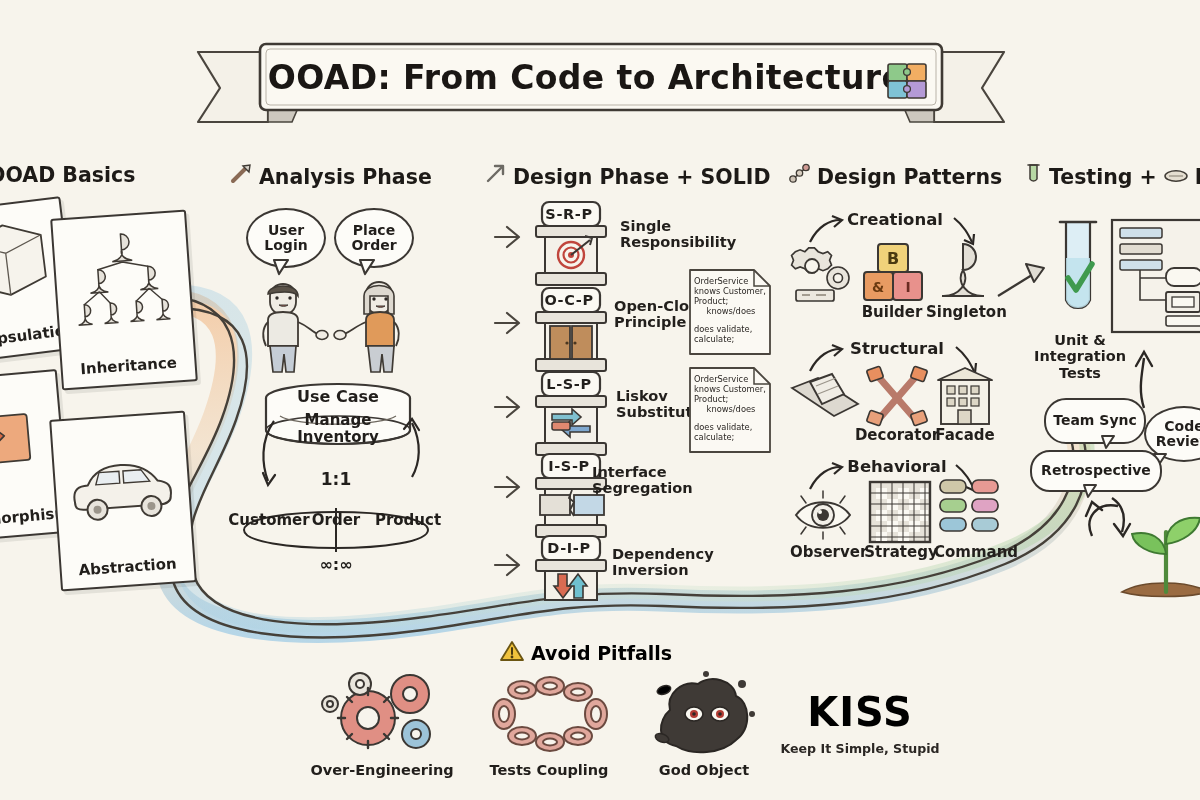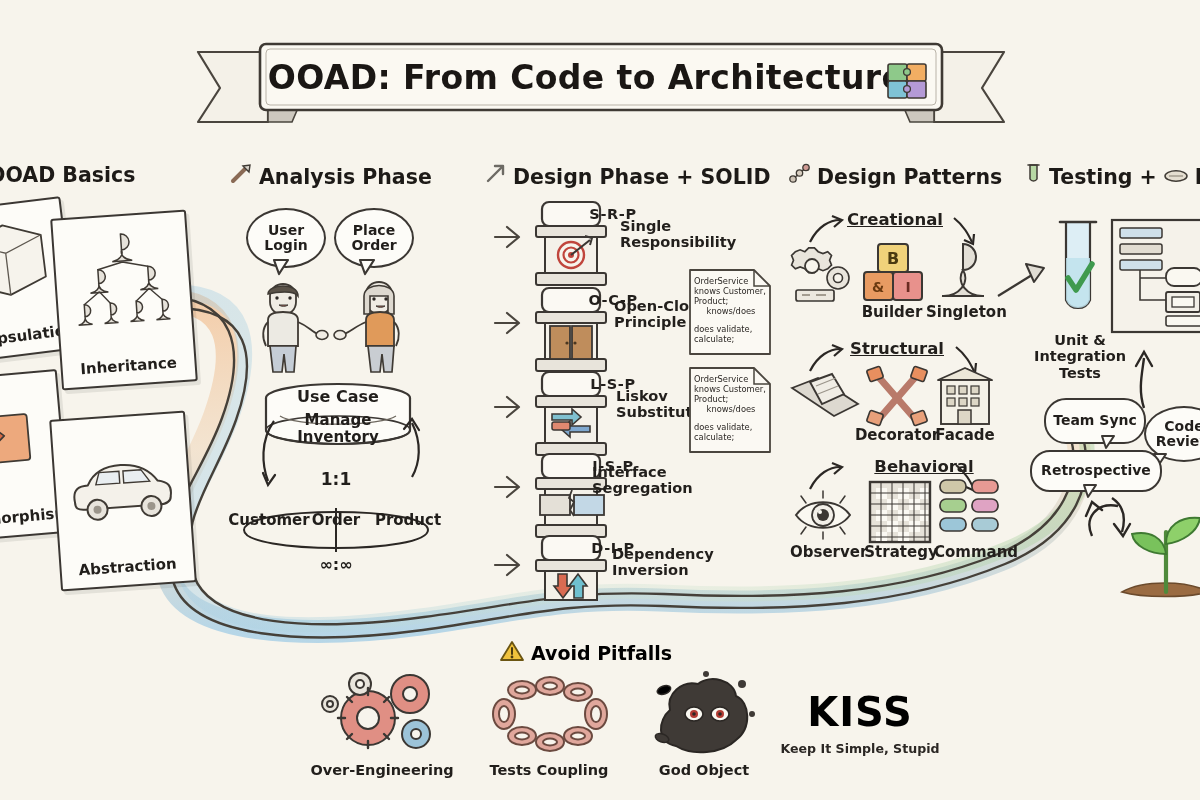--- a/index.html
+++ b/index.html
@@ -27,23 +27,23 @@
   
   .colhead{
     position:absolute;display:flex;align-items:center;gap:7px;
     font-size:20.5px;font-weight:700;color:#1d1a17;white-space:nowrap;
   }
   .colhead .hicon{flex:0 0 auto;display:block;}
 
   
   .lbl{position:absolute;font-size:14.5px;color:#211e1b;text-align:center;line-height:1.13;white-space:pre-line;font-weight:600;}
   .lbl-card{font-size:15px;font-weight:600;}
-  .lbl-grp{font-size:16.5px;font-weight:700;text-decoration:underline;}
+  .lbl-grp{font-size:16.5px;font-weight:700;}
   .lbl-solid{font-size:14.6px;font-weight:600;line-height:1.1;text-align:left;white-space:pre-line;}
-  .pill-txt{font-size:14.5px;font-weight:700;letter-spacing:.6px;padding-left:44px;}
+  .pill-txt{font-size:14.5px;font-weight:700;letter-spacing:.6px;}
 
   
   .card{position:absolute;background:#fdfcf8;border:2.2px solid #3b3733;border-radius:3px;
         box-shadow:3px 4px 0 rgba(60,56,50,.10);}
   .card .cap{position:absolute;left:0;right:0;bottom:9px;text-align:center;font-size:15px;font-weight:600;color:#211e1b;}
 
   
   .bub{position:absolute;display:flex;align-items:center;justify-content:center;
        text-align:center;line-height:1.1;font-size:14px;font-weight:600;color:#211e1b;
        border:2.2px solid #3b3733;border-radius:50%;background:#fdfcf8;white-space:pre-line;}
@@ -463,21 +463,21 @@
         <rect x="37" y="22" width="8" height="8"></rect>
       <rect x="13" y="34" width="8" height="8"></rect>
         <rect x="25" y="34" width="8" height="8"></rect>
         <rect x="37" y="34" width="8" height="8"></rect>
     </g>
     <rect x="24" y="46" width="13" height="14" fill="#ddd7c6" stroke="#3b3733" stroke-width="1.5"></rect>
   </svg>
   <div class="lbl-card abs" style="left:854px;top:426px;width:86px;text-align:center;">Decorator</div>
   <div class="lbl-card abs" style="left:934px;top:426px;width:62px;text-align:center;">Facade</div>
 
-  <div class="lbl-grp abs" style="left:842px;top:457px;width:110px;text-align:center;margin-left:27px;">Behavioral</div>
+  <div class="lbl-grp abs" style="left:842px;top:457px;width:110px;text-align:center;">Behavioral</div>
   <svg class="abs" style="left:806px;top:459px;" width="190" height="34">
     <path d="M4,30 C12,14 24,8 34,8" fill="none" stroke="#2b2724" stroke-width="2.2"></path>
     <path d="M26,4 L36,8 L28,15" fill="none" stroke="#2b2724" stroke-width="2.2"></path>
     <path d="M150,6 C160,14 164,22 168,30" fill="none" stroke="#2b2724" stroke-width="2.2"></path>
     <path d="M160,28 L169,32 L170,22" fill="none" stroke="#2b2724" stroke-width="2.2"></path>
   </svg>
 
   <svg class="abs" style="left:790px;top:488px;" width="72" height="54">
     <path d="M6,27 C18,10 48,10 60,27 C48,44 18,44 6,27 Z" fill="#faf8f1" stroke="#3b3733" stroke-width="2"></path>
     <circle cx="33" cy="27" r="11" fill="#f2efe8" stroke="#3b3733" stroke-width="1.8"></circle>

